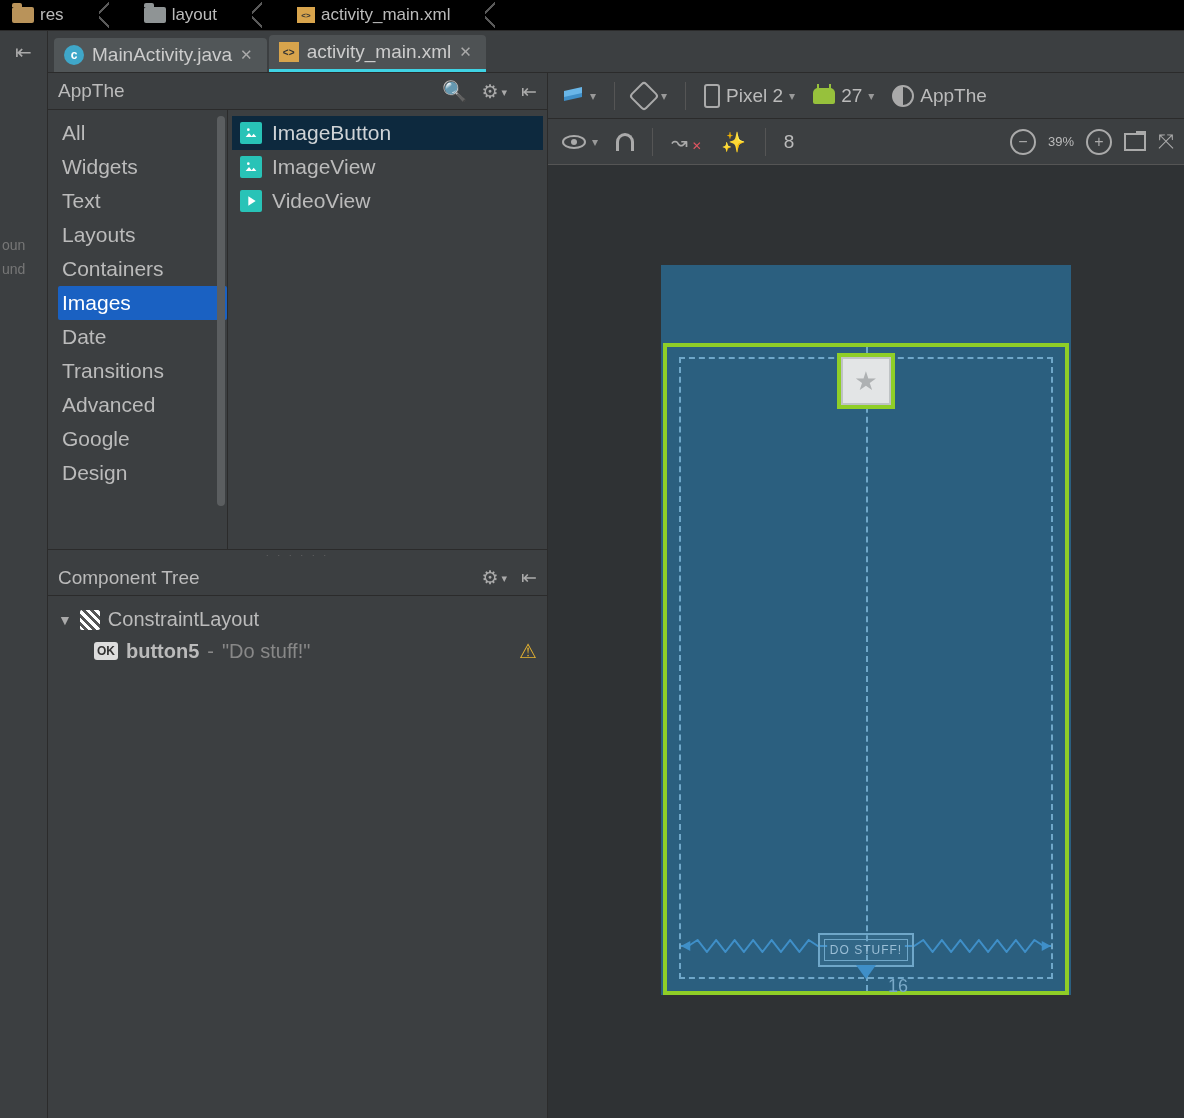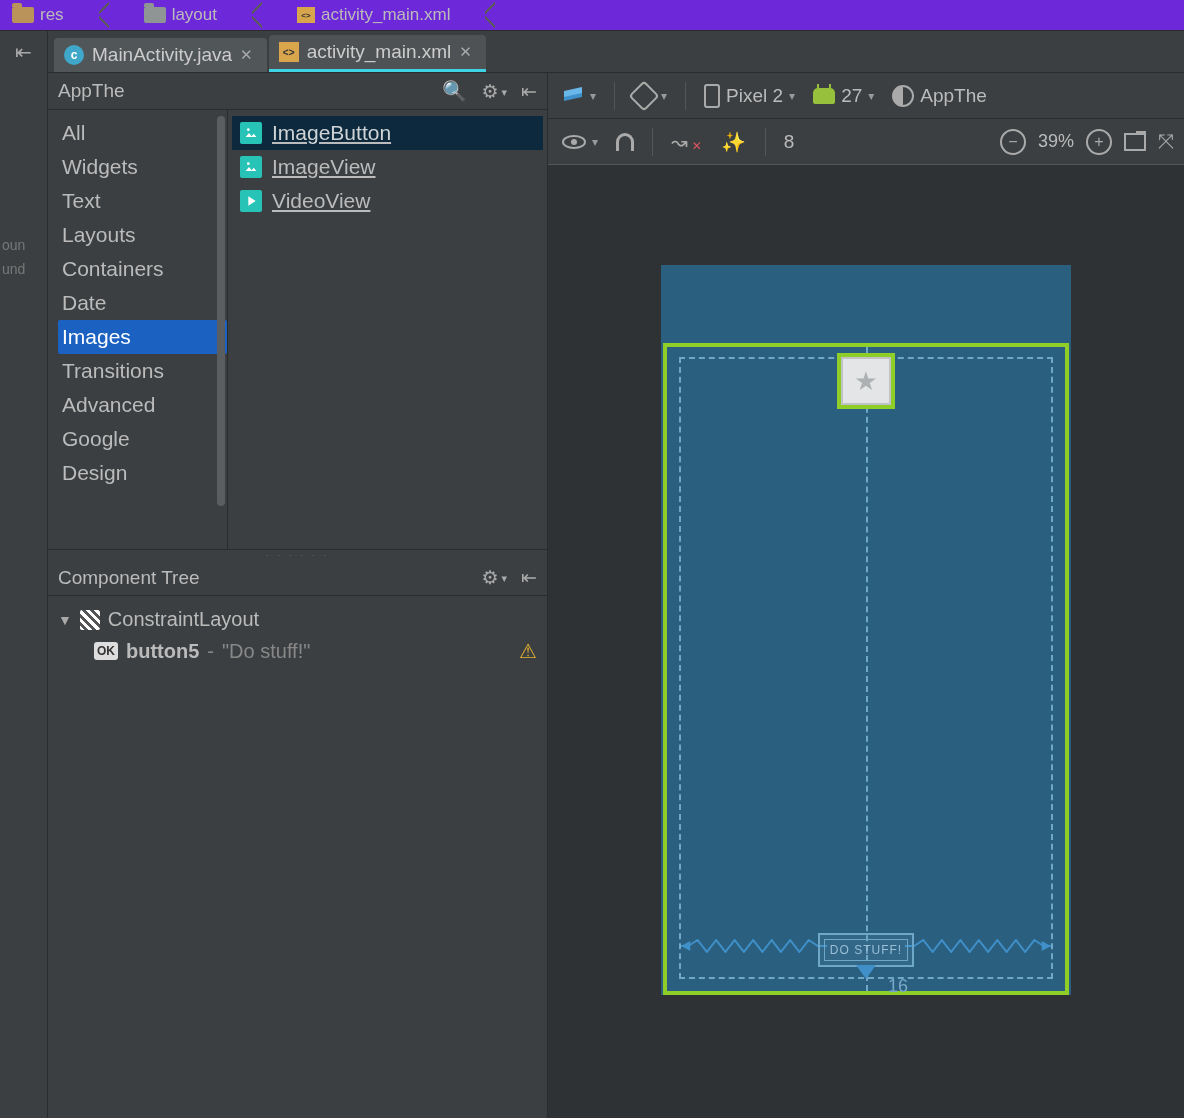--- a/index.html
+++ b/index.html
@@ -1,21 +1,21 @@
 <!DOCTYPE html>
 <html><head>
 <meta charset="utf-8">
 <style>
   * { box-sizing: border-box; margin: 0; padding: 0; font-family: "Segoe UI", Arial, sans-serif; }
   body { background: #3c3f41; color: #bbbbbb; width: 1184px; height: 1118px; overflow: hidden; font-size: 15px; }
 
   
   .breadcrumb {
     display: flex; align-items: center; height: 30px; padding: 15px 4px;
-    background: #6d28d9; border-bottom: 1px solid #2b2b2b; gap: 27px;
+    background: #000000; border-bottom: 1px solid #2b2b2b; gap: 27px;
   }
   .crumb { display: flex; align-items: center; gap: 6px; padding: 0 8px; font-size: 17px; color: #bbb; }
   .chevron {
     display:inline-block; width:10px; height:28px; position:relative;
   }
   .chevron::before{
     content:""; position:absolute; left:0; top:0; width:100%; height:100%;
     background: linear-gradient(135deg, transparent 45%, #5a5a5a 45%, #5a5a5a 55%, transparent 55%),
                 linear-gradient(45deg, transparent 45%, #5a5a5a 45%, #5a5a5a 55%, transparent 55%);
     background-size: 100% 50%; background-repeat:no-repeat; background-position: top, bottom;
@@ -54,21 +54,21 @@
   
   .palette-body { display:flex; height:440px; border-bottom:1px solid #2b2b2b; }
   .palette-cats {
     width:180px; overflow:hidden; position:relative; padding:6px 0 6px 10px;
     border-right:1px solid #2b2b2b;
   }
   .palette-cats .scroll-thumb{ position:absolute; right:2px; top:6px; width:8px; height:390px; background:#5b5e60; border-radius:4px;}
   .cat-item { padding:5px 10px 5px 4px; font-size:21px; color:#bbb; border-radius:2px; }
   .cat-item.selected { background:#1a61c2; color:#fff; }
 
-  .palette-items { flex:1; padding:6px 4px;text-decoration:underline; }
+  .palette-items { flex:1; padding:6px 4px; }
   .pal-item { display:flex; align-items:center; gap:10px; padding:5px 8px; font-size:21px; color:#bbb; }
   .pal-item.selected { background:#0d293e; color:#cfd3d6; }
   .pal-icon { width:22px; height:22px; background:#28c3b7; display:flex; align-items:center; justify-content:center; border-radius:2px; }
   .pal-icon svg { fill:#fff; }
 
   .grip { height:10px; display:flex; align-items:center; justify-content:center; color:#666; letter-spacing:3px; font-size:9px;}
 
   
   .panel-header.tree { font-size:19px; }
   .tree-body { padding:8px 10px; flex:1; overflow:auto; }
@@ -219,22 +219,22 @@
       </div>
     </div>
 
     <div class="palette-body">
       <div class="palette-cats">
         <div class="cat-item">All</div>
         <div class="cat-item">Widgets</div>
         <div class="cat-item">Text</div>
         <div class="cat-item">Layouts</div>
         <div class="cat-item">Containers</div>
+        <div class="cat-item selected">Images</div>
         <div class="cat-item">Date</div>
-        <div class="cat-item selected">Images</div>
         <div class="cat-item">Transitions</div>
         <div class="cat-item">Advanced</div>
         <div class="cat-item">Google</div>
         <div class="cat-item">Design</div>
         <div class="scroll-thumb"></div>
       </div>
       <div class="palette-items">
         <div class="pal-item selected">
           <span class="pal-icon">
             <svg viewBox="0 0 24 24" width="16" height="16">
@@ -323,21 +323,21 @@
           <span class="magnet-ico"></span>
         </span>
       <span class="tb-sep"></span>
       <span class="tb-btn route-ico">↝<span class="x">✕</span></span>
       <span class="tb-btn wand-ico">✨</span>
       <span class="tb-sep"></span>
       <span class="tb-btn">8</span>
 
       <div class="zoom-group">
         <span class="circ">−</span>
-        <span style="font-size:18px;">39%</span>
+        <span style="font-size:13px;">39%</span>
         <span class="circ">+</span>
         <span class="full-ico"></span>
         <span class="pan-ico">⤧</span>
       </div>
     </div>
 
     <div class="canvas-wrap">
       <div class="device">
         <div class="blueprint">
           <div class="dash-box"></div>

